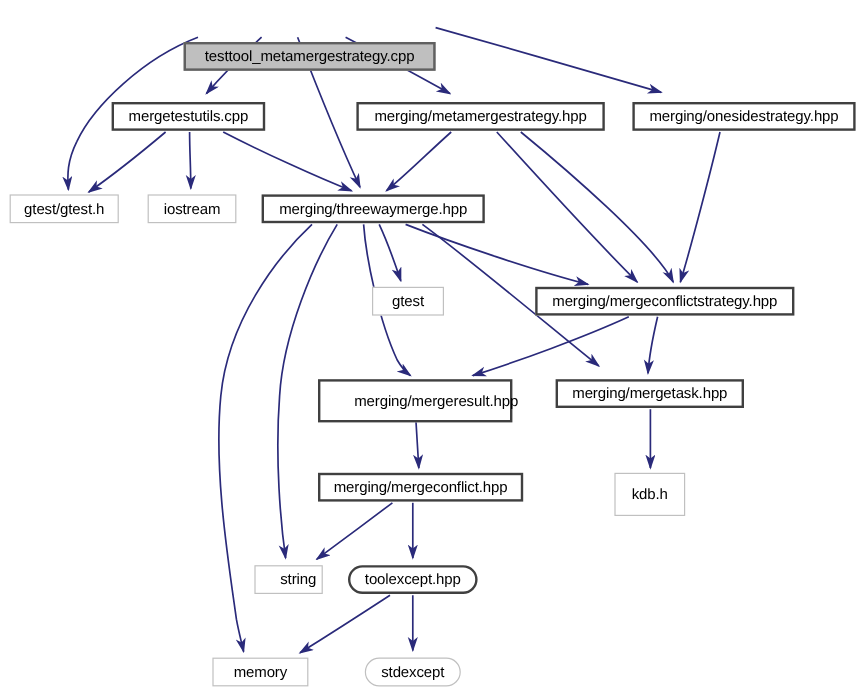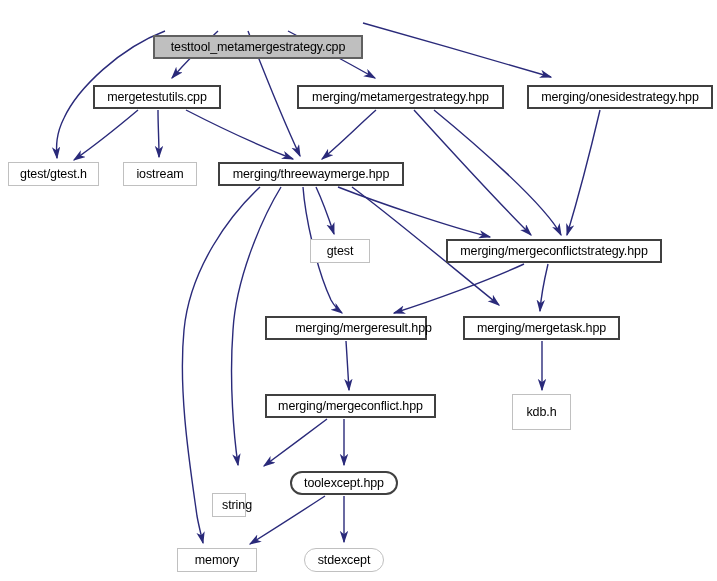--- a/index.html
+++ b/index.html
@@ -117,33 +117,33 @@
       </div>
       <div class="node proj" style="left: 218px; top: 162px; width: 186px; height: 24px;">
         <span class="node-label">merging/threewaymerge.hpp</span>
       </div>
       <div class="node sys" style="left: 310px; top: 239px; width: 60px; height: 24px;">
         <span class="node-label">gtest</span>
       </div>
       <div class="node proj" style="left: 446px; top: 239px; width: 216px; height: 24px;">
         <span class="node-label">merging/mergeconflictstrategy.hpp</span>
       </div>
-      <div class="node proj" style="left: 265px; top: 316px; width: 162px; height: 24px; padding-left: 35px;">
+      <div class="node proj" style="left: 265px; top: 316px; width: 162px; height: 36px; padding-left: 35px;">
         <span class="node-label">merging/mergeresult.hpp</span>
       </div>
       <div class="node proj" style="left: 463px; top: 316px; width: 157px; height: 24px;">
         <span class="node-label">merging/mergetask.hpp</span>
       </div>
       <div class="node proj" style="left: 265px; top: 394px; width: 171px; height: 24px;">
         <span class="node-label">merging/mergeconflict.hpp</span>
       </div>
       <div class="node sys" style="left: 512px; top: 394px; width: 59px; height: 36px;">
         <span class="node-label">kdb.h</span>
       </div>
-      <div class="node sys" style="left: 212px; top: 493px; width: 34px; height: 24px; padding-left: 16px;">
+      <div class="node sys" style="left: 212px; top: 471px; width: 57px; height: 24px; padding-left: 16px;">
         <span class="node-label">string</span>
       </div>
       <div class="node proj" style="left: 290px; top: 471px; width: 108px; height: 24px; border-radius: 12px;">
         <span class="node-label">toolexcept.hpp</span>
       </div>
       <div class="node sys" style="left: 177px; top: 548px; width: 80px; height: 24px;">
         <span class="node-label">memory</span>
       </div>
       <div class="node sys" style="left: 304px; top: 548px; width: 80px; height: 24px; border-radius: 12px;">
         <span class="node-label">stdexcept</span>

